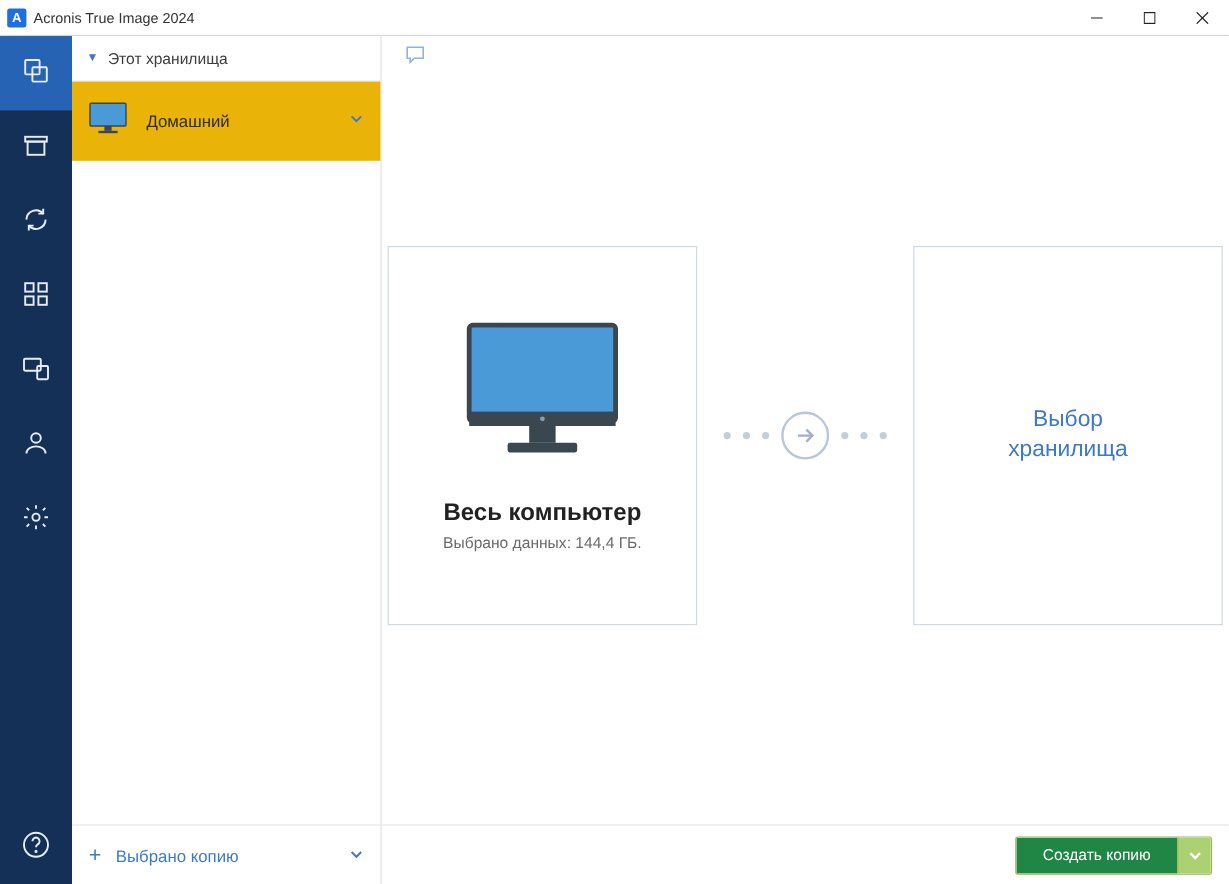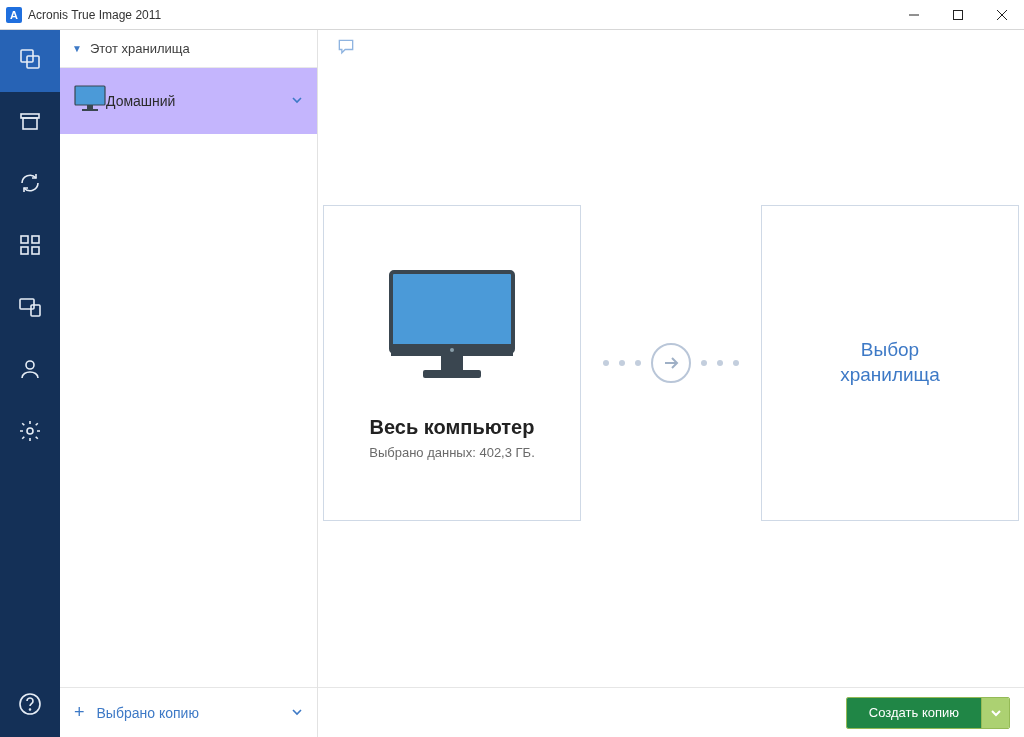--- a/index.html
+++ b/index.html
@@ -39,21 +39,21 @@
   
   .side {
     width: 258px; border-right: 1px solid #e2e2e2; display: flex; flex-direction: column;
   }
   .side-head {
     height: 38px; display: flex; align-items: center; gap: 8px; padding: 0 12px;
     color: #3d3d3d; font-size: 13px; border-bottom: 1px solid #e8e8e8;
   }
   .side-head .tri { color: #3d79c6; font-size: 10px; }
   .backup-item {
-    height: 66px; background: #c4b5fd; display: flex; align-items: center; padding: 0 14px; 
+    height: 66px; background: #eab308; display: flex; align-items: center; padding: 0 14px; gap: 16px;
     position: relative;
   }
   .monitor-mini svg { width: 32px; height: 28px; }
   .backup-name { font-size: 14px; color: #2b2b2b; }
   .backup-chevron { position: absolute; right: 14px; color: #3d79c6; }
   .side-footer {
     margin-top: auto; height: 50px; border-top: 1px solid #e6e6e6;
     display: flex; align-items: center; padding: 0 14px; color: #3d79c6; font-size: 14px; gap: 12px;
     position: relative;
   }
@@ -100,21 +100,21 @@
 
   
   .chev-down { width: 12px; height: 12px; }
 </style>
 </head>
 <body>
 
 <div class="titlebar">
   <div class="titlebar-left">
     <div class="app-icon">A</div>
-    <div class="titlebar-title">Acronis True Image 2011</div>
+    <div class="titlebar-title">Acronis True Image 2024</div>
   </div>
   <div class="titlebar-controls">
     <div class="titlebar-btn">
       <svg viewBox="0 0 10 10">
           <line x1="0" y1="5" x2="10" y2="5"></line>
         </svg>
     </div>
     <div class="titlebar-btn">
       <svg viewBox="0 0 10 10">
           <rect x="0.5" y="0.5" width="9" height="9"></rect>
@@ -249,21 +249,21 @@
         <div class="pc-illus">
           <svg width="150" height="120" viewBox="0 0 150 120">
             <rect x="14" y="6" width="122" height="80" rx="3" fill="#4b9ad8" stroke="#3a4650" stroke-width="4"></rect>
             <rect x="14" y="78" width="122" height="12" fill="#3a4650"></rect>
             <rect x="64" y="90" width="22" height="14" fill="#3a4650"></rect>
             <rect x="46" y="104" width="58" height="8" rx="2" fill="#3a4650"></rect>
             <circle cx="75" cy="84" r="2" fill="#8aa0aa"></circle>
           </svg>
         </div>
         <div class="card-title">Весь компьютер</div>
-        <div class="card-sub">Выбрано данных: 402,3 ГБ.</div>
+        <div class="card-sub">Выбрано данных: 144,4 ГБ.</div>
       </div>
 
       <div class="flow">
         <span class="dot"></span>
         <span class="dot"></span>
         <span class="dot"></span>
         <span class="arrow-circle">
           <svg viewBox="0 0 18 18">
               <line x1="3" y1="9" x2="14" y2="9"></line>
               <polyline points="10 4 15 9 10 14"></polyline>

